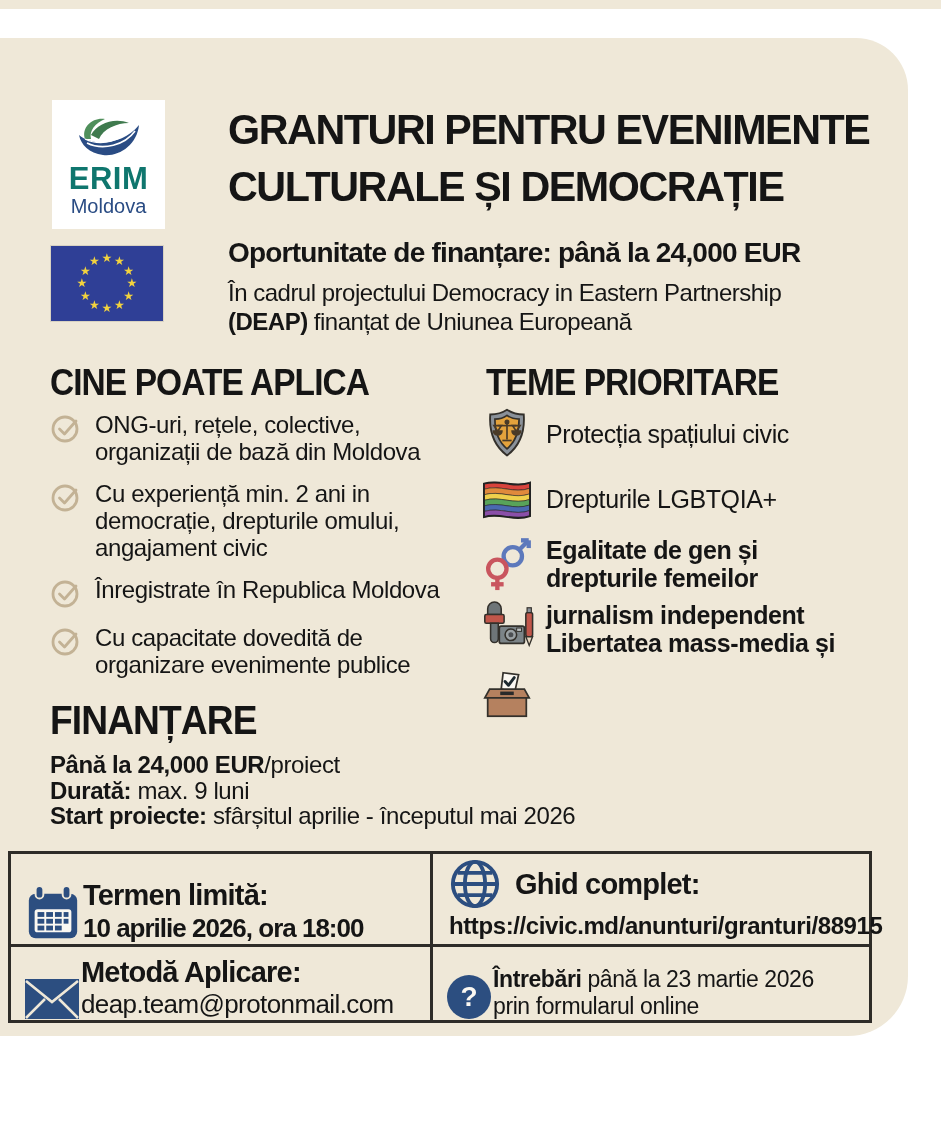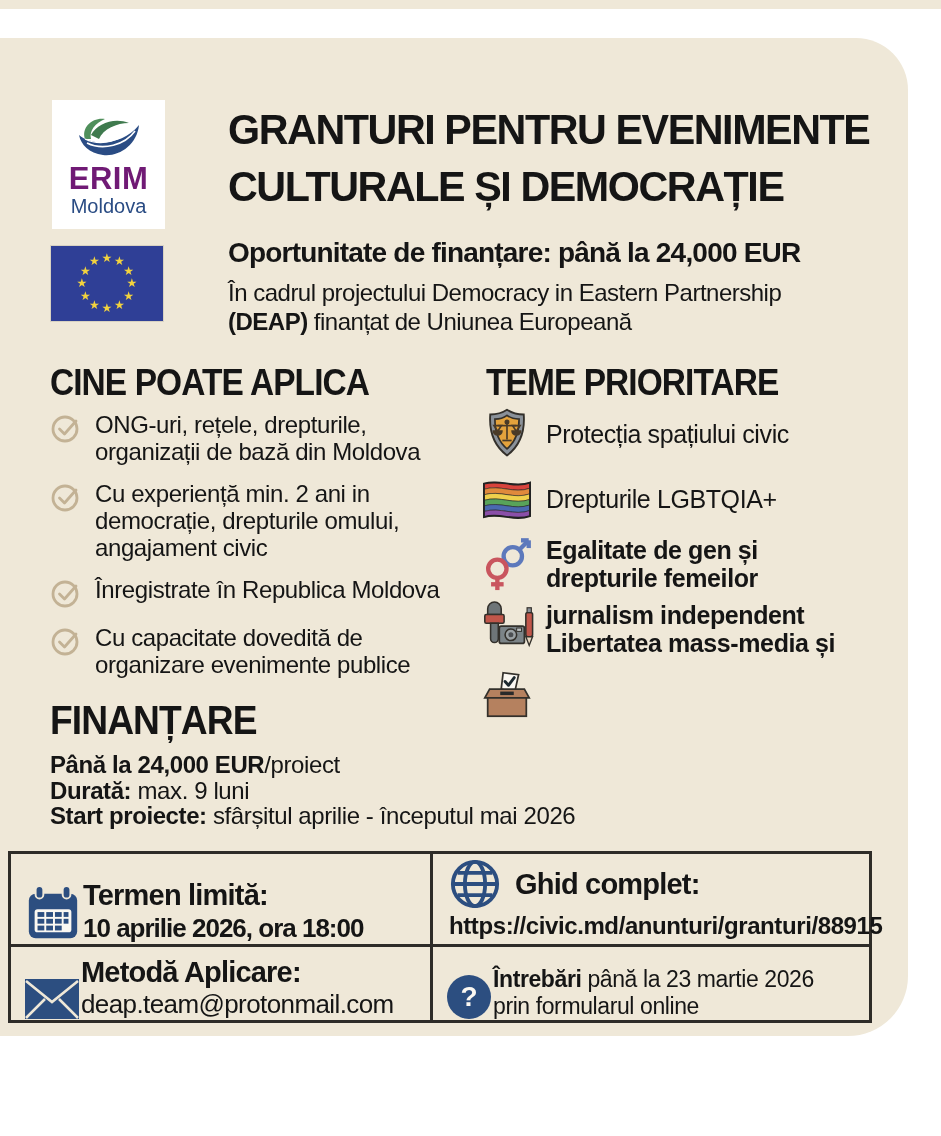--- a/index.html
+++ b/index.html
@@ -7,21 +7,21 @@
     width:941px;height:1136px;position:relative;background:#ffffff;
     font-family:"Liberation Sans",sans-serif;color:#151515;overflow:hidden;
   }
   .abs{position:absolute;}
   .top-strip{top:0;left:0;width:941px;height:9px;background:#EFE8D8;}
   .panel{top:38px;left:0;width:908px;height:998px;background:#EFE8D8;border-radius:0 52px 60px 0;}
 
   
   .logo-box{left:52px;top:100px;width:113px;height:129px;background:#ffffff;
     display:flex;flex-direction:column;align-items:center;justify-content:center;}
-  .erim-name{font-size:31px;font-weight:bold;color:#701a75;line-height:32px;letter-spacing:.5px;}
+  .erim-name{font-size:31px;font-weight:bold;color:#0f766e;line-height:32px;letter-spacing:.5px;}
   .erim-region{font-size:20px;color:#2A4C84;line-height:22px;}
   .eu-flag{left:50px;top:245px;width:114px;height:77px;}
 
   .title{left:228px;top:101px;font-weight:bold;font-size:43px;line-height:57px;letter-spacing:-1.5px;}
   .title div{transform:scaleX(.96);transform-origin:left;white-space:nowrap;}
   .subtitle{left:228px;top:237px;font-size:28px;font-weight:bold;letter-spacing:-.8px;white-space:nowrap;}
   .project{left:228px;top:278px;font-size:24px;line-height:29px;letter-spacing:-.5px;}
   .project div{white-space:nowrap;}
 
   h2{margin:0;font-size:36px;font-weight:bold;letter-spacing:-1px;white-space:nowrap;
@@ -107,21 +107,21 @@
 </div>
 
 <h2 class="abs who-h">CINE POATE APLICA</h2>
 <div class="abs who-items">
   <div class="who-item">
     <svg width="32" height="32" viewBox="0 0 32 32">
       <circle cx="15" cy="17" r="12" stroke="#C3B295" stroke-width="2.8" fill="none"></circle>
       <path d="M9.5,17 L14.5,22 L26,9" stroke="#C3B295" stroke-width="2.8" fill="none" stroke-linecap="round" stroke-linejoin="round"></path>
     </svg>
     <div class="who-text">
-      <div>ONG-uri, rețele, drepturile,</div>
+      <div>ONG-uri, rețele, colective,</div>
       <div>organizații de bază din Moldova</div>
     </div>
   </div>
   <div class="who-item">
     <svg width="32" height="32" viewBox="0 0 32 32">
       <circle cx="15" cy="17" r="12" stroke="#C3B295" stroke-width="2.8" fill="none"></circle>
       <path d="M9.5,17 L14.5,22 L26,9" stroke="#C3B295" stroke-width="2.8" fill="none" stroke-linecap="round" stroke-linejoin="round"></path>
     </svg>
     <div class="who-text">
       <div>Cu experiență min. 2 ani in</div>

